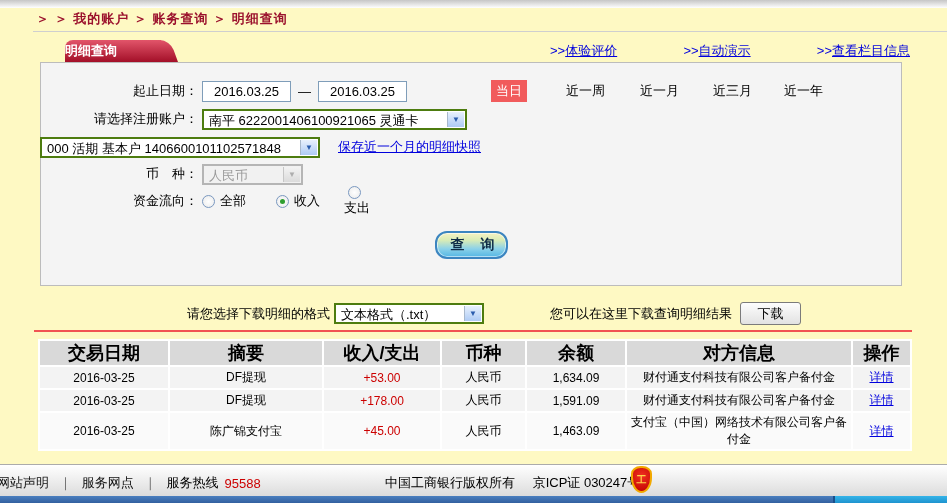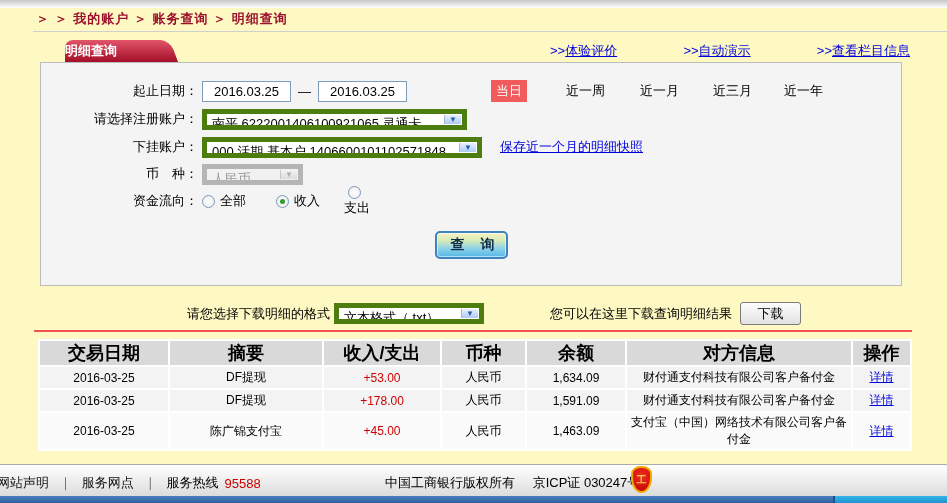--- a/index.html
+++ b/index.html
@@ -30,38 +30,38 @@
   .flabel { display:inline-block; width:158px; text-align:right; margin-right:4px; white-space:nowrap; }
 
   .txt-input { width:89px; height:21px; border:1px solid #7F9DB9; background:#fff;
                text-align:center; font:13px "Liberation Sans",sans-serif; color:#000; }
   .dash { margin:0 7px; }
 
   .today-btn { margin-left:84px; background:#F15B5C; color:#fff; padding:2px 5px; cursor:pointer; }
   .qlink { cursor:pointer; color:#000; }
 
   .xpselect { position:relative; height:21px; line-height:19px; background:#fff;
-              border:5px solid #4d7c0f; padding:0 22px 0 5px; white-space:nowrap; overflow:hidden; cursor:pointer; }
+              border:2px solid #4d7c0f; padding:0 22px 0 5px; white-space:nowrap; overflow:hidden; cursor:pointer; }
   .xpselect .arrow { position:absolute; right:1px; top:1px; bottom:1px; width:17px;
               background:linear-gradient(#E8F1FD,#AECBF5); border-left:1px solid #A8B8CC;
               display:flex; align-items:center; justify-content:center; color:#2A5CAD; font-size:8px; }
   .xpselect.disabled { background:#F1F1F1; border-color:#B5B5B5; color:#9a9a9a; cursor:default; }
   .xpselect.disabled .arrow { background:linear-gradient(#F3F3F3,#DBDBDB); color:#ADADAD; border-left-color:#C6C6C6; }
 
   .snap-link { margin-left:18px; color:#0000DD; text-decoration:underline; cursor:pointer; }
 
   .radio-opt { display:inline-flex; align-items:center; cursor:pointer; }
   .radio { width:13px; height:13px; border-radius:50%; border:1px solid #7A98C0;
            background:radial-gradient(#ffffff,#E9E9E9); margin-right:5px; position:relative; }
   .radio.checked::after { content:""; position:absolute; left:3px; top:3px; width:5px; height:5px;
            border-radius:50%; background:#2F9E2F; }
 
   .query-btn { position:absolute; left:435px; top:231px; width:73px; height:28px;
            background:linear-gradient(180deg,#F6F2C2 0%,#D9ECB6 30%,#8DD2E8 65%,#54B6E4 100%);
-           border:2px solid #3C85C0; border-radius:5px; color:#0E2B47; font-weight:bold;
+           border:2px solid #3C85C0; border-radius:12px; color:#0E2B47; font-weight:bold;
            font-size:14px; letter-spacing:6px; padding-left:8px; text-align:center; line-height:23px; cursor:pointer;
            box-shadow:inset 0 0 0 1px rgba(255,255,255,.55); }
 
   .dl-row { position:absolute; left:187px; top:302px; width:720px; height:23px; display:flex; align-items:center; }
   .dl-select { width:150px; margin-left:4px; }
   .dl-hint { margin-left:66px; }
   .dl-btn { margin-left:8px; width:61px; height:23px; background:linear-gradient(#FDFDFD,#E2E2E2);
             border:1px solid #7B7B7B; border-radius:3px; font:13px "Liberation Sans",sans-serif;
             text-align:center; line-height:21px; cursor:pointer; }
 
@@ -127,21 +127,20 @@
 
   <div class="frow" style="top:108px;">
     <span class="flabel">请选择注册账户：</span>
     <div class="xpselect" style="width:265px;">
       <span>南平  6222001406100921065 灵通卡</span>
       <span class="arrow">▼</span>
     </div>
   </div>
 
   <div class="frow" style="top:136px;">
-    <span class="flabel">下挂账户：</span>
     <div class="xpselect" style="width:280px;">
       <span>000 活期 基本户 1406600101102571848</span>
       <span class="arrow">▼</span>
     </div>
     <a class="snap-link">保存近一个月的明细快照</a>
   </div>
 
   <div class="frow" style="top:163px;">
     <span class="flabel">币　种：</span>
     <div class="xpselect disabled" style="width:101px;">

